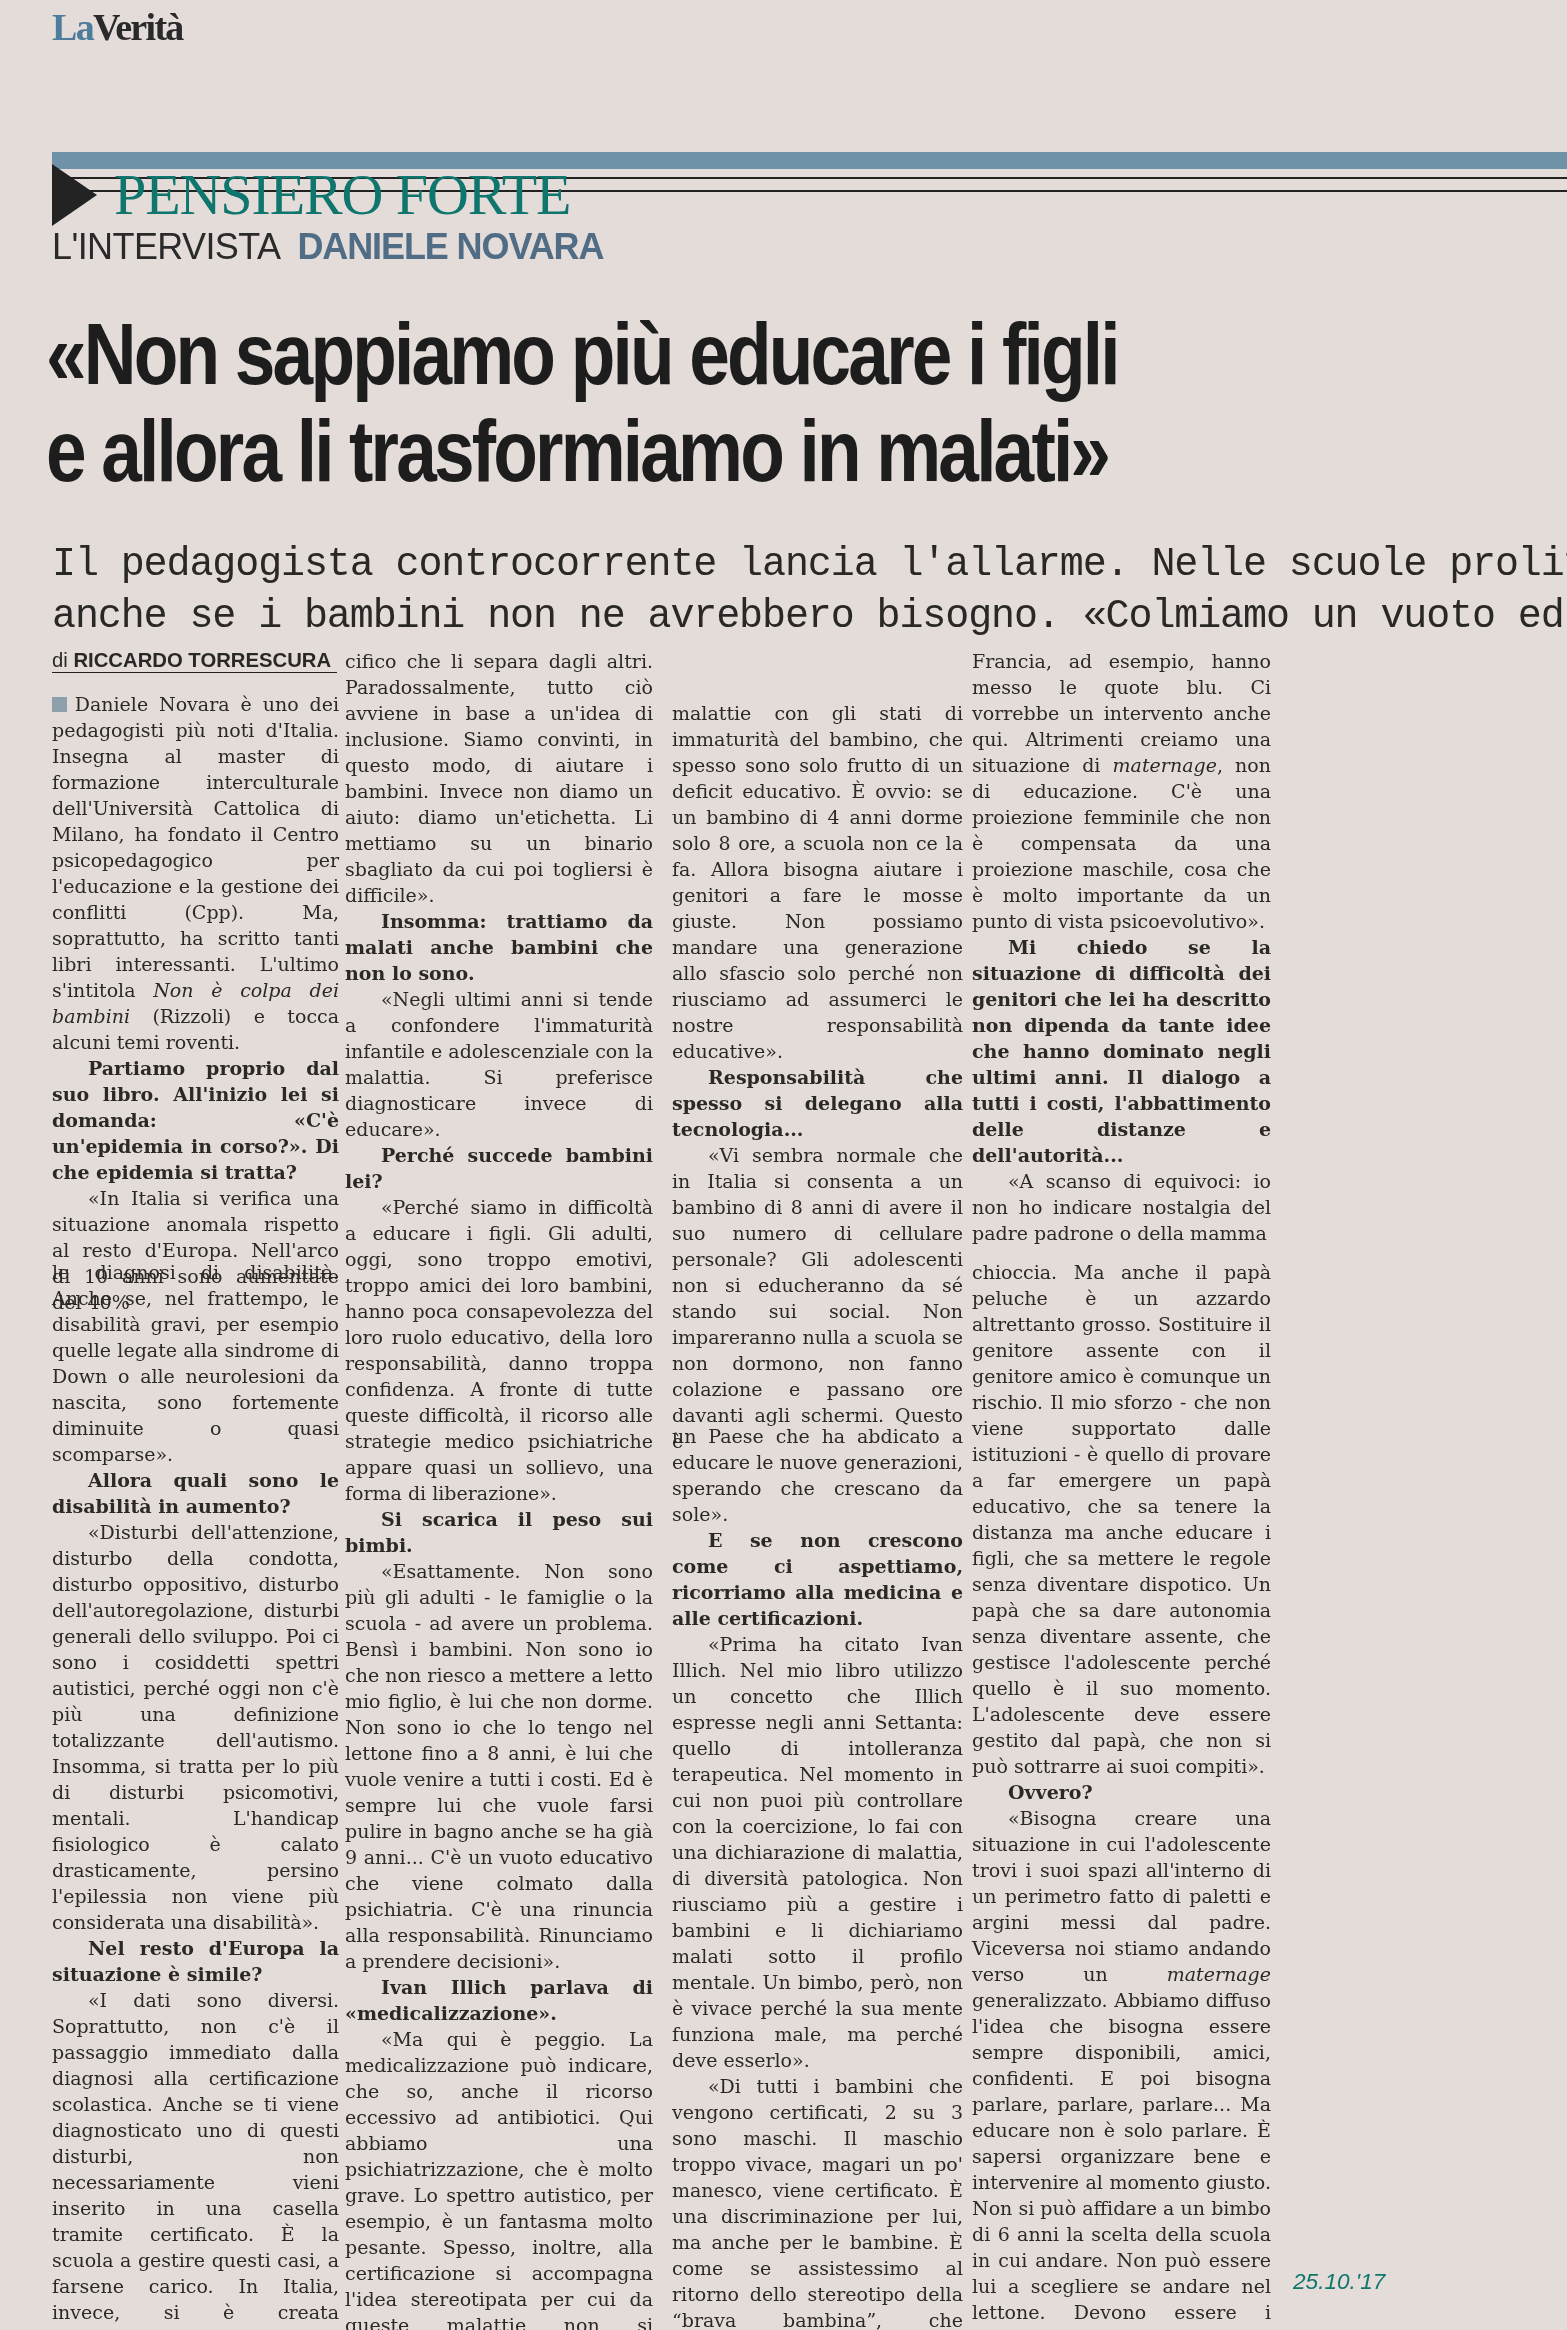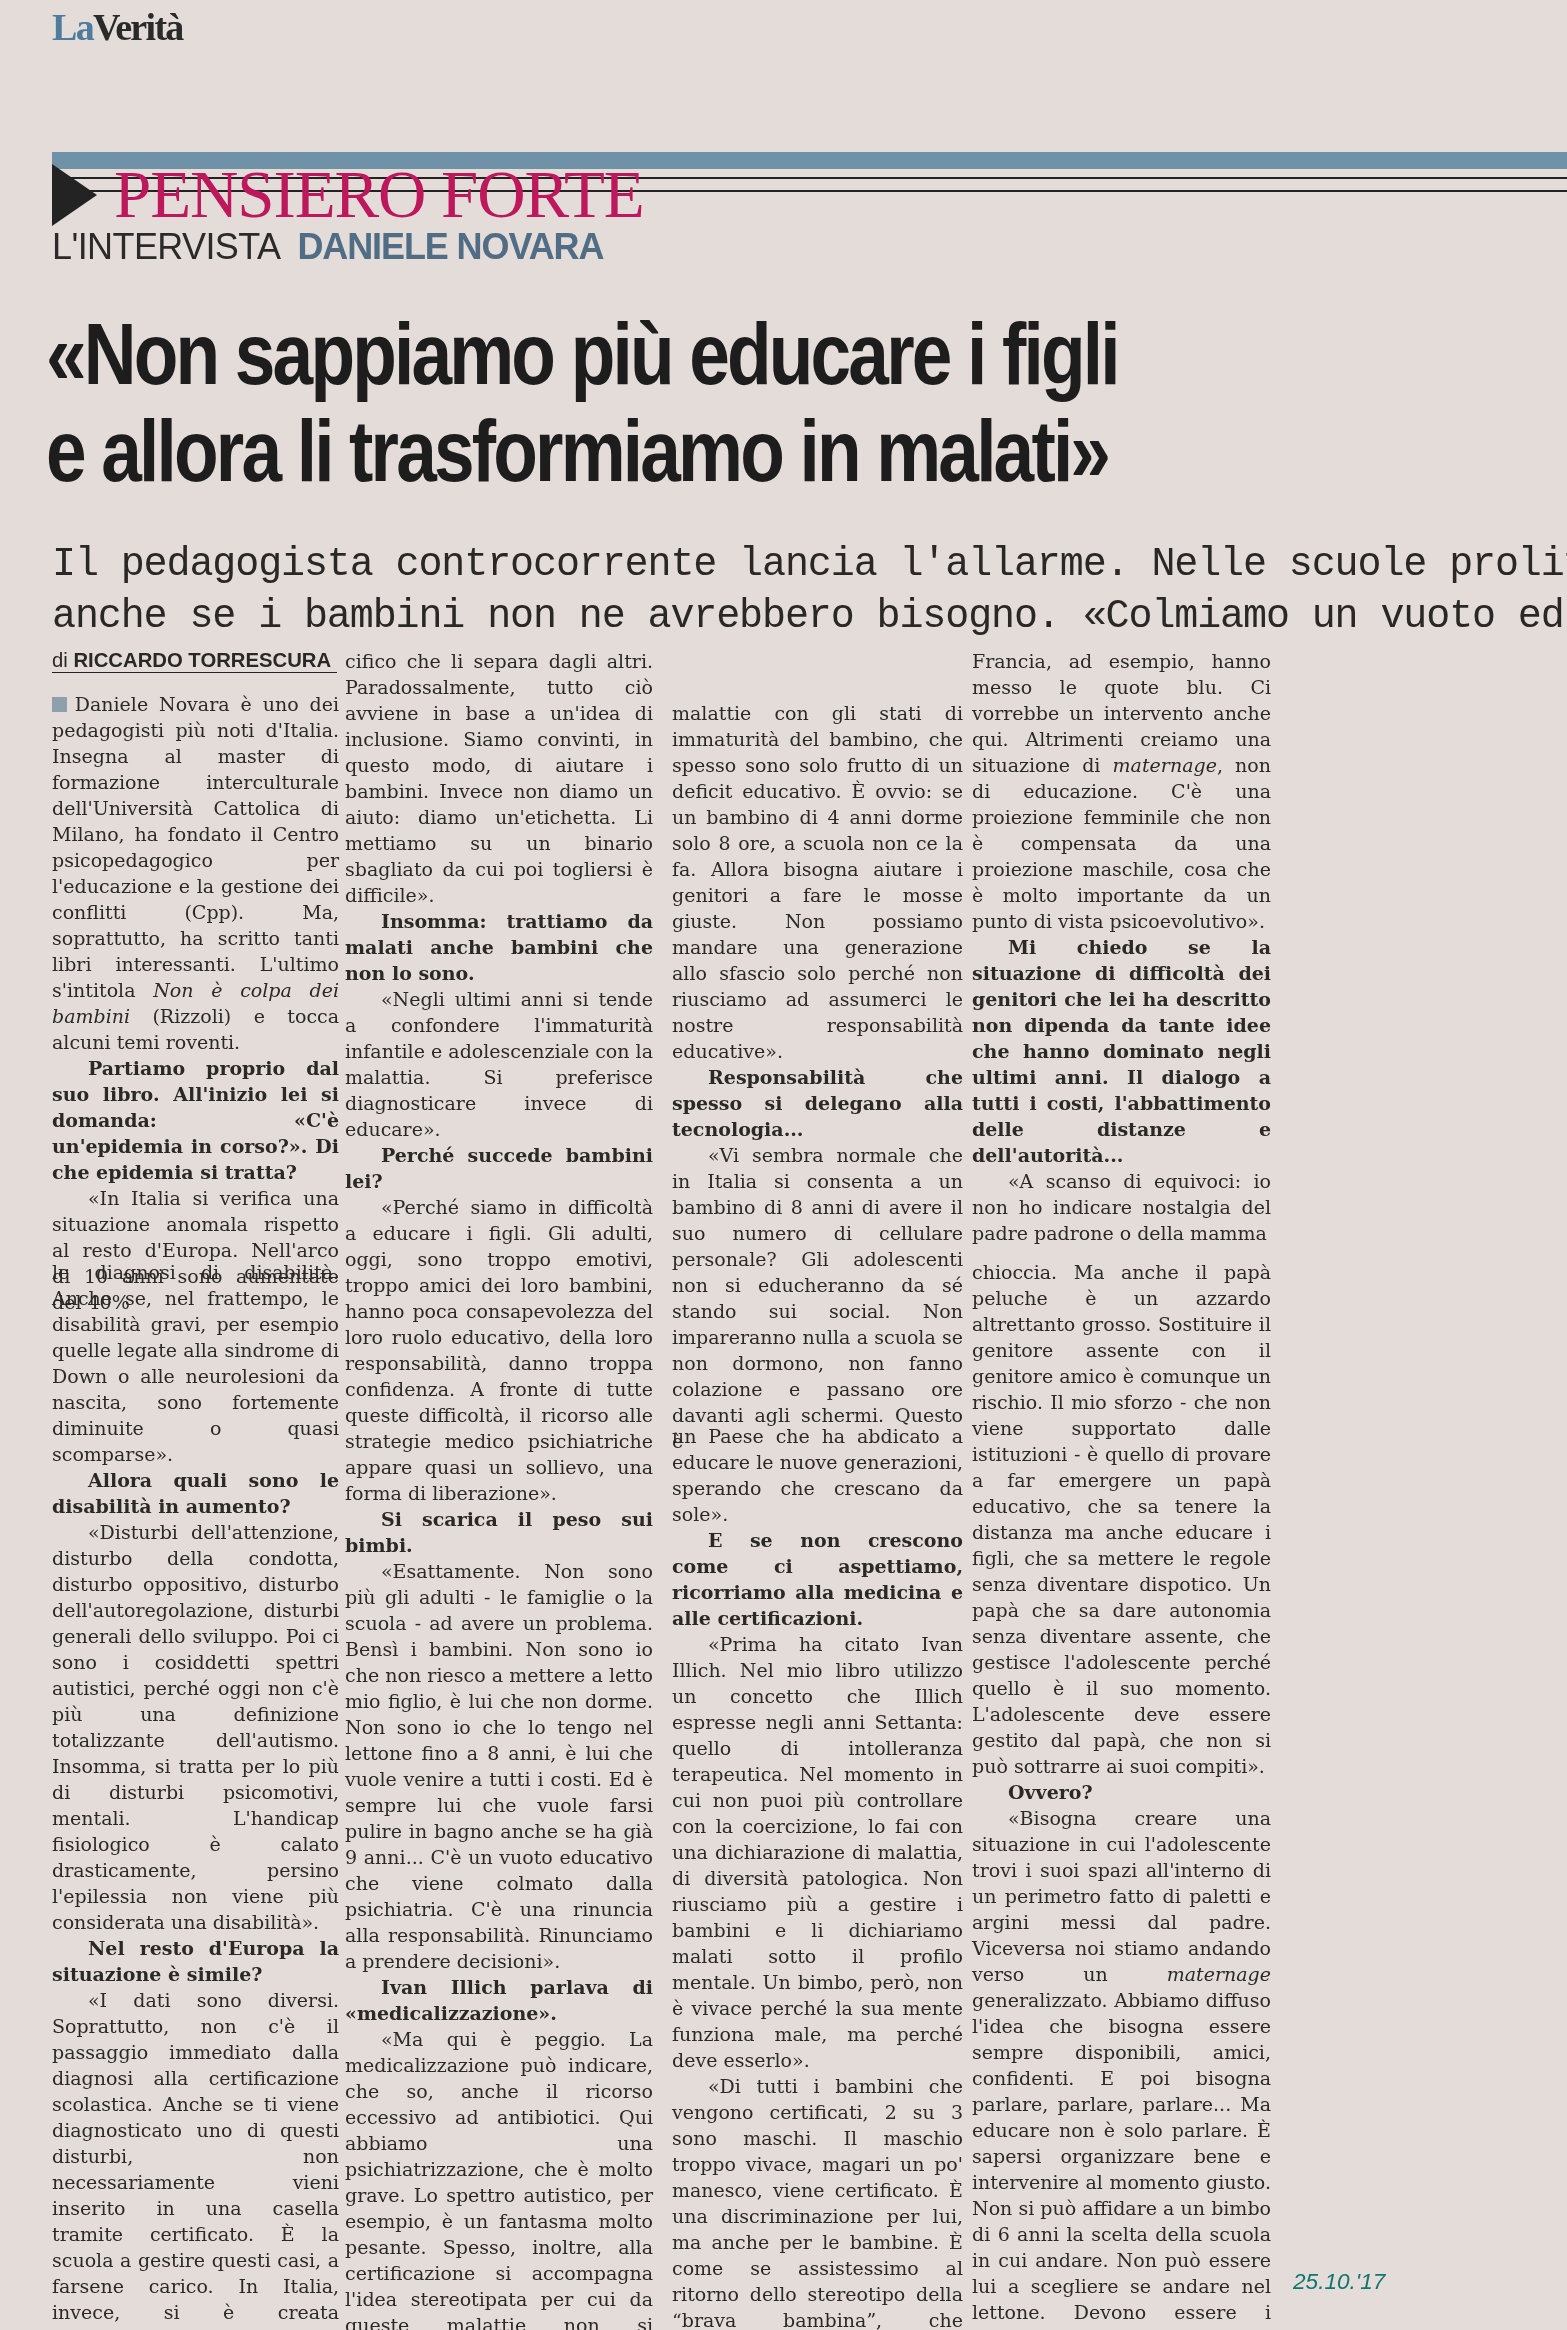--- a/index.html
+++ b/index.html
@@ -6,21 +6,21 @@
   body { width:1567px; height:2330px; background:#e4dcd9; position:relative; overflow:hidden; color:#2a2826; }
   .abs { position:absolute; }
   .logo { left:52px; top:8px; font-family:Liberation Serif, serif; font-weight:bold; font-size:38px; letter-spacing:-1.7px; line-height:1; }
   .logo .la { color:#4d7c9c; }
   .logo .ver { color:#2a2a2a; }
   .topbar { left:52px; top:152px; width:1515px; height:17px; background:#6f92a8; }
   .rule1 { left:52px; top:177px; width:1515px; height:1.7px; background:#222; }
   .rule2 { left:52px; top:190px; width:1515px; height:1.7px; background:#222; }
   .section { left:52px; top:294px; height:147px; display:flex; align-items:center; }
   .section .arrow { width:0; height:0; border-top:31px solid transparent; border-bottom:31px solid transparent; border-left:45px solid #232323; margin-right:17px; }
-  .section .title { font-family:"Liberation Serif", serif; font-size:67px; color:#be185d; letter-spacing:-1.1px; line-height:1; }
+  .section .title { font-family:"Liberation Serif", serif; font-size:58px; color:#0f766e; letter-spacing:-1.1px; line-height:1; }
   .kicker { left:52px; top:229px; font-size:36px; line-height:1; display:flex; align-items:baseline; gap:17px; }
   .kicker .k1 { font-family:"Liberation Sans", sans-serif; color:#2a2a2a; font-weight:normal; letter-spacing:-0.6px; }
   .kicker .k2 { font-family:"Liberation Sans", sans-serif; color:#506d85; font-weight:bold; letter-spacing:-1.1px; }
   .headline { left:46px; top:305px; width:1524px; font-family:"Liberation Sans", sans-serif; font-weight:bold; font-size:88px; line-height:97px; color:#1d1d1d; letter-spacing:-3.4px; transform:scaleX(0.83); transform-origin:left top; white-space:nowrap; }
   .deck { left:52px; top:539px; width:1515px; font-family:Liberation Mono, monospace; font-size:40px; line-height:52px; color:#2a2826; letter-spacing:-1.1px; white-space:nowrap; }
   .byline { left:52px; top:649px; width:285px; border-bottom:1.7px solid #222; font-family:"Liberation Sans", sans-serif; font-size:20.3px; padding-bottom:0; }
   .byline b { font-weight:bold; }
   .col { position:absolute; font-family:"DejaVu Serif", serif; font-size:19px; line-height:26px; text-align:justify; hyphens:manual; color:#2b2926; }
   .col p { margin:0; text-indent:36px; }
   .col p.q { font-weight:bold; }

